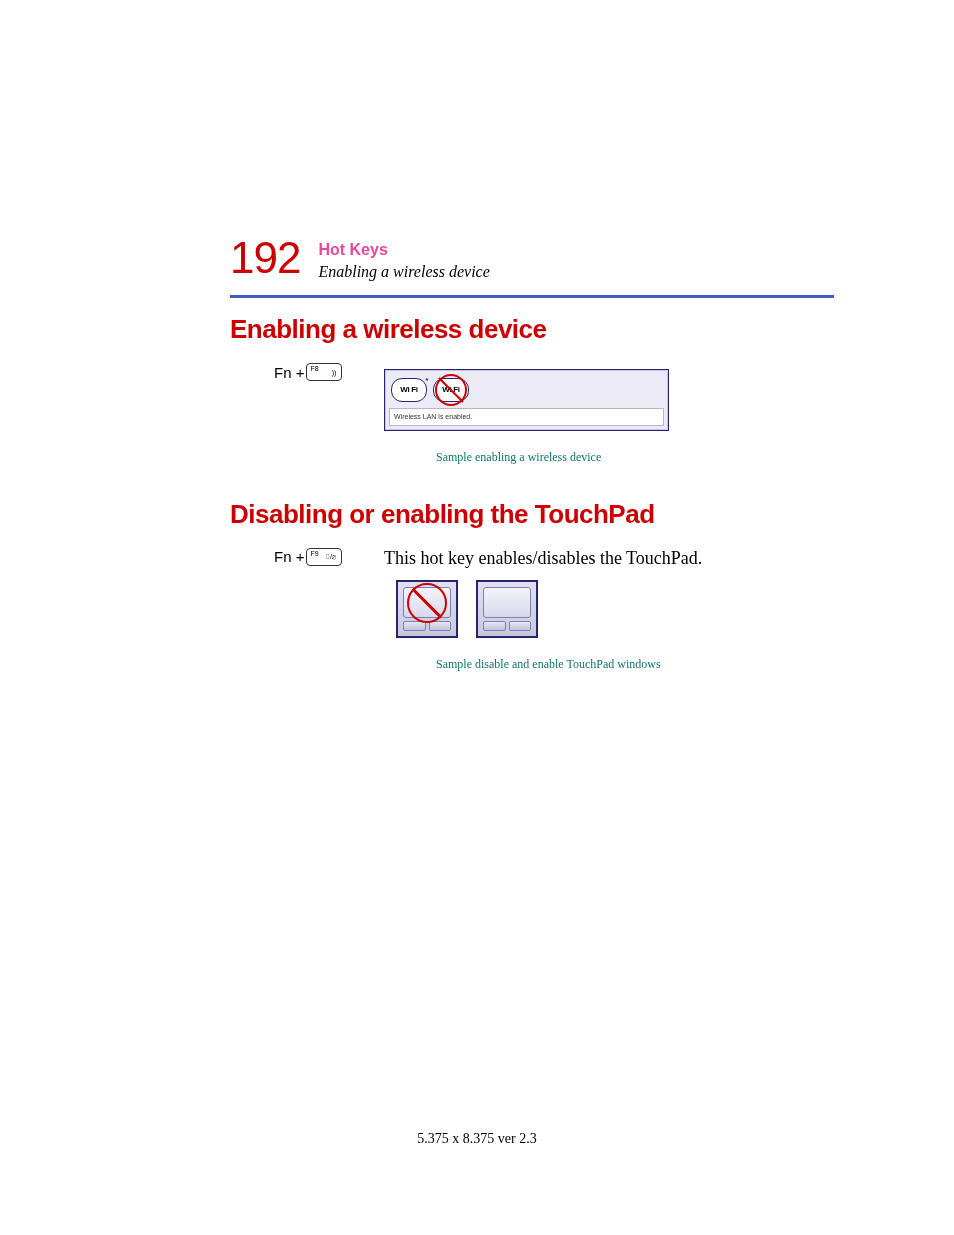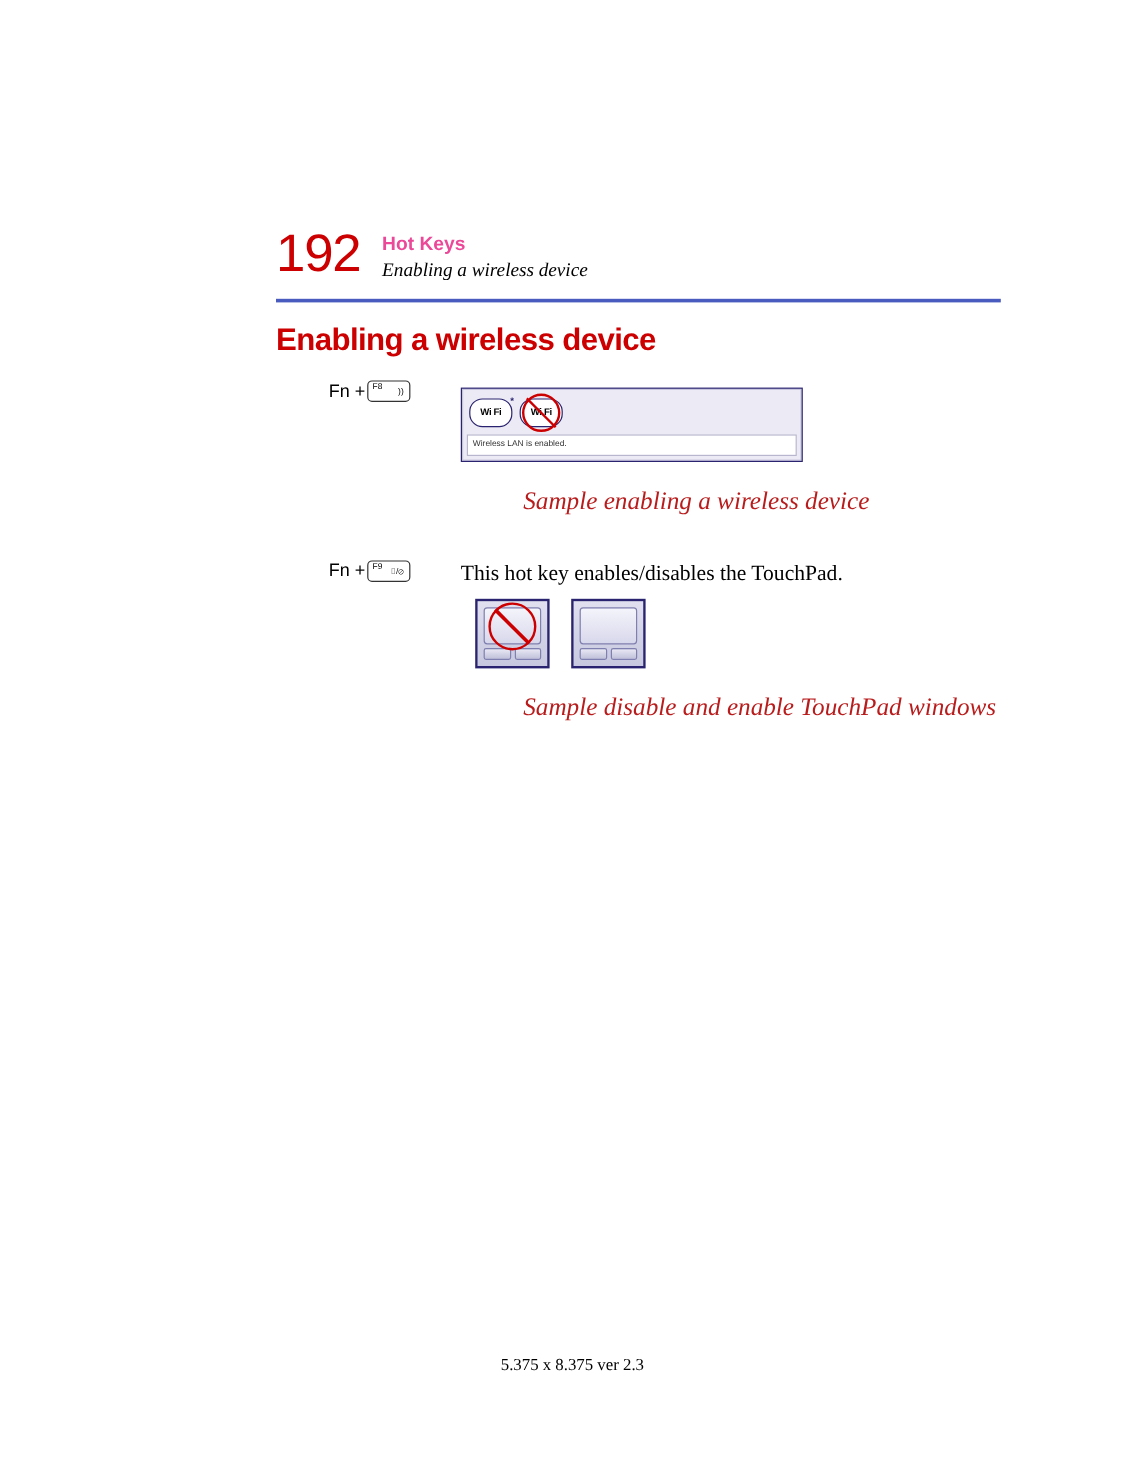--- a/index.html
+++ b/index.html
@@ -14,20 +14,21 @@
     box-sizing: border-box;
   }
   .page {
     padding: 190px 120px 0 230px;
     box-sizing: border-box;
   }
   .header-row {
     display: flex;
     align-items: flex-start;
     margin-bottom: 12px;
+    margin-top: 46px;
   }
   .page-num {
     font-family: Arial, Helvetica, sans-serif;
     font-weight: 400;
     color: #cc0000;
     font-size: 44px;
     line-height: 1;
     margin-right: 18px;
     letter-spacing: -1px;
   }
@@ -105,23 +106,22 @@
   }
   .body-col {
     flex: 1;
     font-size: 18px;
     line-height: 1.35;
   }
   .body-col p {
     margin: 0 0 10px 0;
   }
   .caption {
-    font-style: italic;
-    color: #b91c1c;
-    font-size: 21px;
+    color: #0f766e;
+    font-size: 12px;
     margin: 18px 0 28px 52px;
     display: block;
   }
   .link {
     color: #1a3fbf;
   }
 
   
   .wifi-box {
     width: 285px;
@@ -298,20 +298,21 @@
             <span>Wi Fi</span>
           </div>
         </div>
         <div class="wifi-status-row">Wireless LAN is enabled.</div>
       </div>
 
       <span class="caption">Sample enabling a wireless device</span>
     </div>
   </div>
 
+  <h2 class="section-heading">Disabling or enabling the TouchPad</h2>
 
   <div class="section-row">
     <div class="fn-col">
       <span class="fn-key">
         <span>Fn +</span>
         <span class="keycap">
           <span class="kc-label">F9</span>
           <span class="kc-icon">⌷/⊘</span>
         </span>
       </span>

